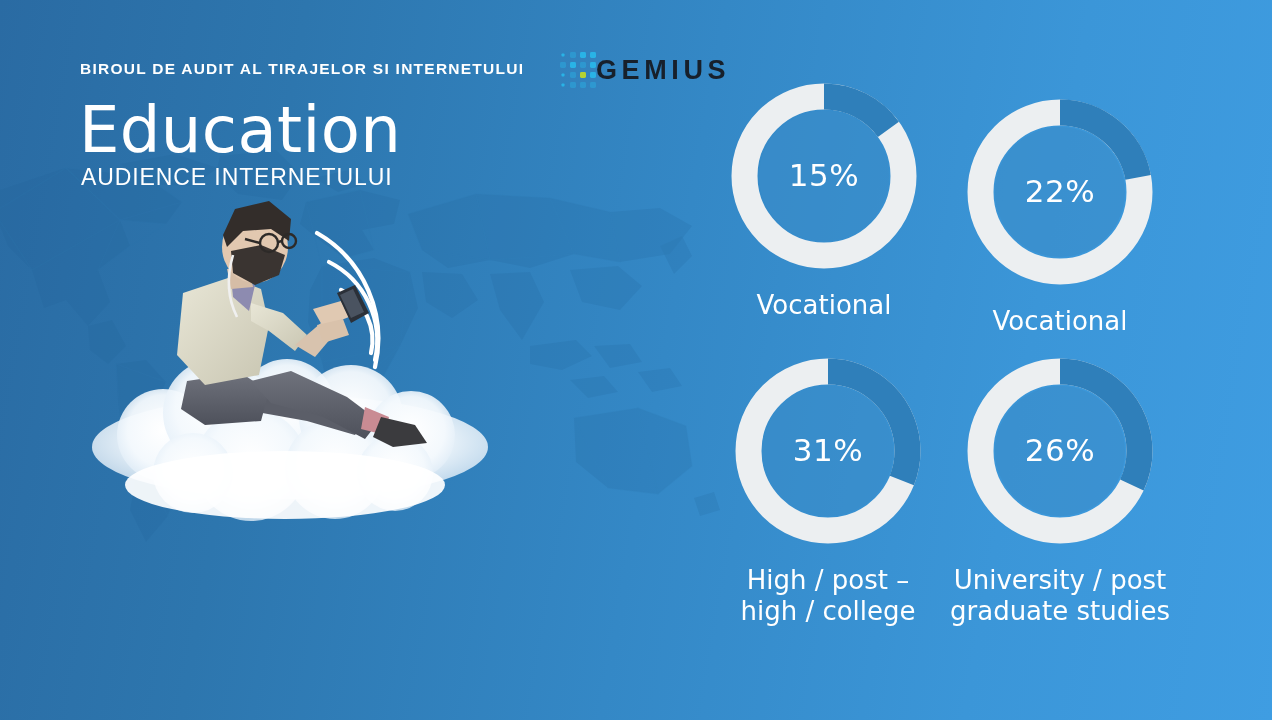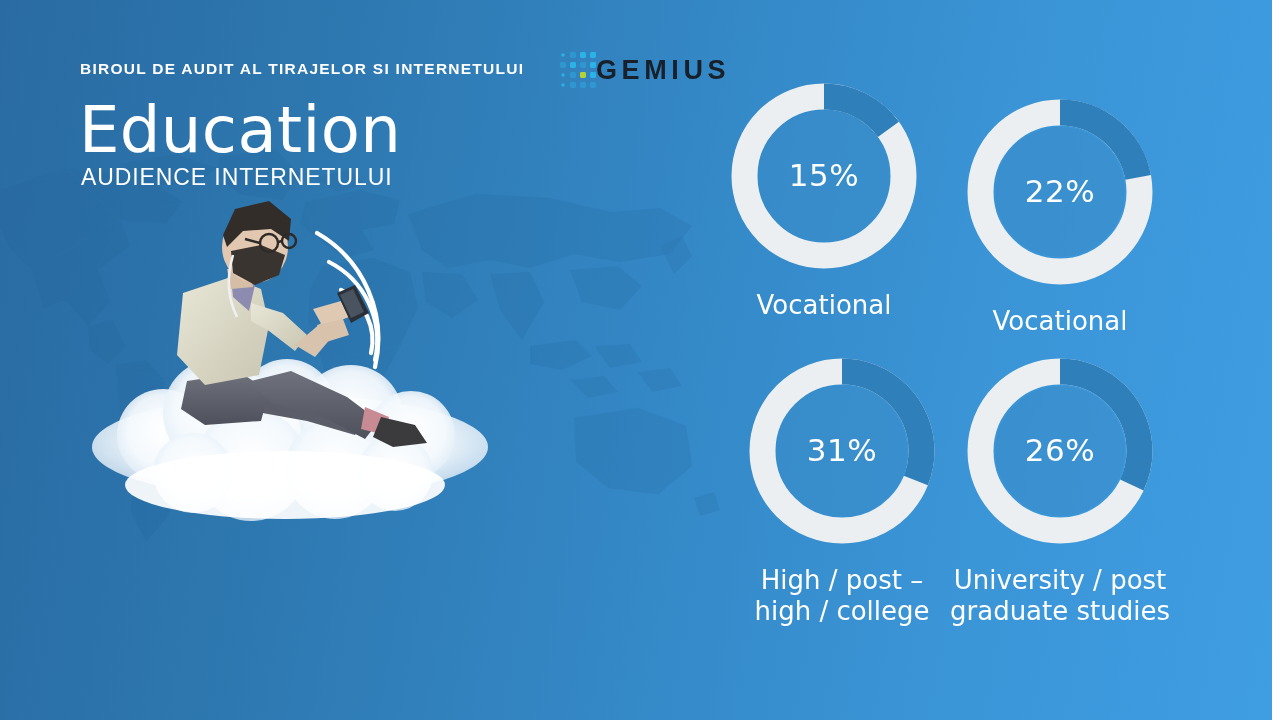--- a/index.html
+++ b/index.html
@@ -83,21 +83,21 @@
   .illo svg { width:100%; height:100%; display:block; overflow:visible; }
 
   
   .charts {
     position:absolute; left:700px; top:78px;
     width:500px; height:600px;
   }
   .chart-cell { position:absolute; width:240px; }
   .chart-cell.c0 { left:4px;   top:0;   }
   .chart-cell.c1 { left:240px; top:16px;   }
-  .chart-cell.c2 { left:22px;   top:275px; }
+  .chart-cell.c2 { left:8px;   top:275px; }
   .chart-cell.c3 { left:240px; top:275px; }
 
   .donut { position:relative; width:196px; height:196px; margin:0 auto; }
   .donut svg { width:196px; height:196px; display:block; }
   .donut .pct {
     position:absolute; inset:0;
     display:flex; align-items:center; justify-content:center;
     font-family:"DejaVu Sans", sans-serif;
     font-size:31px; font-weight:400; color:#ffffff;
     letter-spacing:0.5px;

